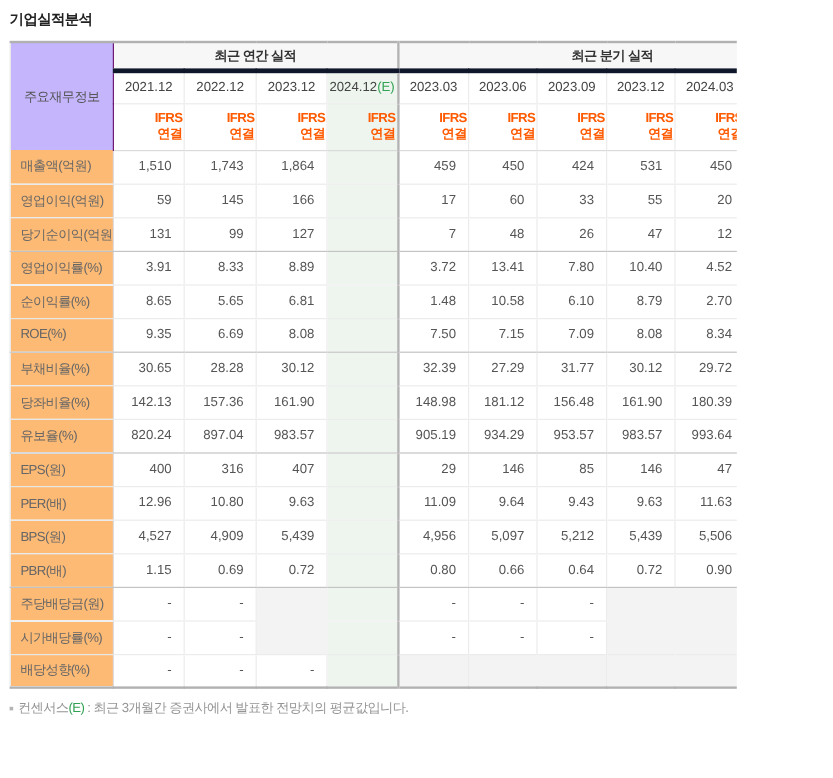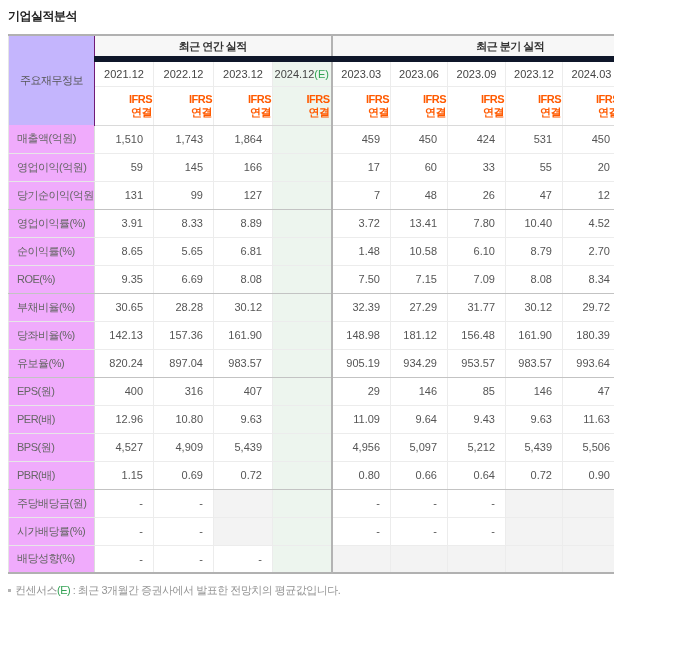--- a/index.html
+++ b/index.html
@@ -13,31 +13,31 @@
 
   table { border-collapse:collapse; table-layout:fixed; width:680px;
           border-top:2px solid #b1b1b1; border-bottom:2px solid #b1b1b1;
           border-left:1px solid #e5e5e5; border-right:1px solid #e5e5e5; }
   th, td { margin:0; overflow:hidden; white-space:nowrap; }
 
   thead th { font-weight:normal; }
   th.corner { background:#c4b5fd; font-size:11px; color:#555; text-align:center;
               border-right:1px solid #701a75; letter-spacing:-0.5px; }
   tr.grp th.grp { height:24px; background:#f7f7f7; font-size:11px; font-weight:bold; color:#333;
-                  text-align:center; border-bottom:6px solid #0f172a; letter-spacing:-0.5px; }
+                  text-align:center; border-bottom:4px solid #0f172a; letter-spacing:-0.5px; }
   tr.dates th { height:27px; font-size:11px; color:#444; text-align:center; background:#fff;
                 border-bottom:1px solid #ececec; border-left:1px solid #ececec; }
   tr.ifrs th { height:39px; font-size:11px; font-weight:bold; color:#ff5a00; text-align:right;
                line-height:13px; background:#fff; border-bottom:1px solid #dadada;
                border-left:1px solid #ececec; letter-spacing:-0.5px; }
   .suffix { color:#33a254; }
 
   tbody td { height:28px; font-size:11px; color:#555; text-align:right; padding-right:10px;
              border-bottom:1px solid #ececec; border-left:1px solid #ececec; background:#fff; }
-  td.rowlabel { background:#f0abfc; text-align:left; padding-left:8px; padding-right:2px;
+  td.rowlabel { background:#fdba74; text-align:left; padding-left:8px; padding-right:2px;
                 color:#666; border-left:none; border-right:1px solid #dcdcdc;
                 border-bottom:1px solid #e7e7e7; letter-spacing:-0.5px; }
   .est { background:#edf5ee !important; }
   td.na { background:#f3f3f3 !important; }
   .qstart { border-left:2px solid #b3b3b3 !important;margin-top:31px; }
   tr.grp-end td { border-bottom:1px solid #c3c3c3; }
 
   .notes { width:680px; margin-top:9px; font-size:11px; color:#949494; line-height:15px; letter-spacing:-0.5px; }
   .note { position:relative; padding-left:7px; }
   .bullet { position:absolute; left:0; top:6px; width:3px; height:3px; background:#b4b4b4; }

